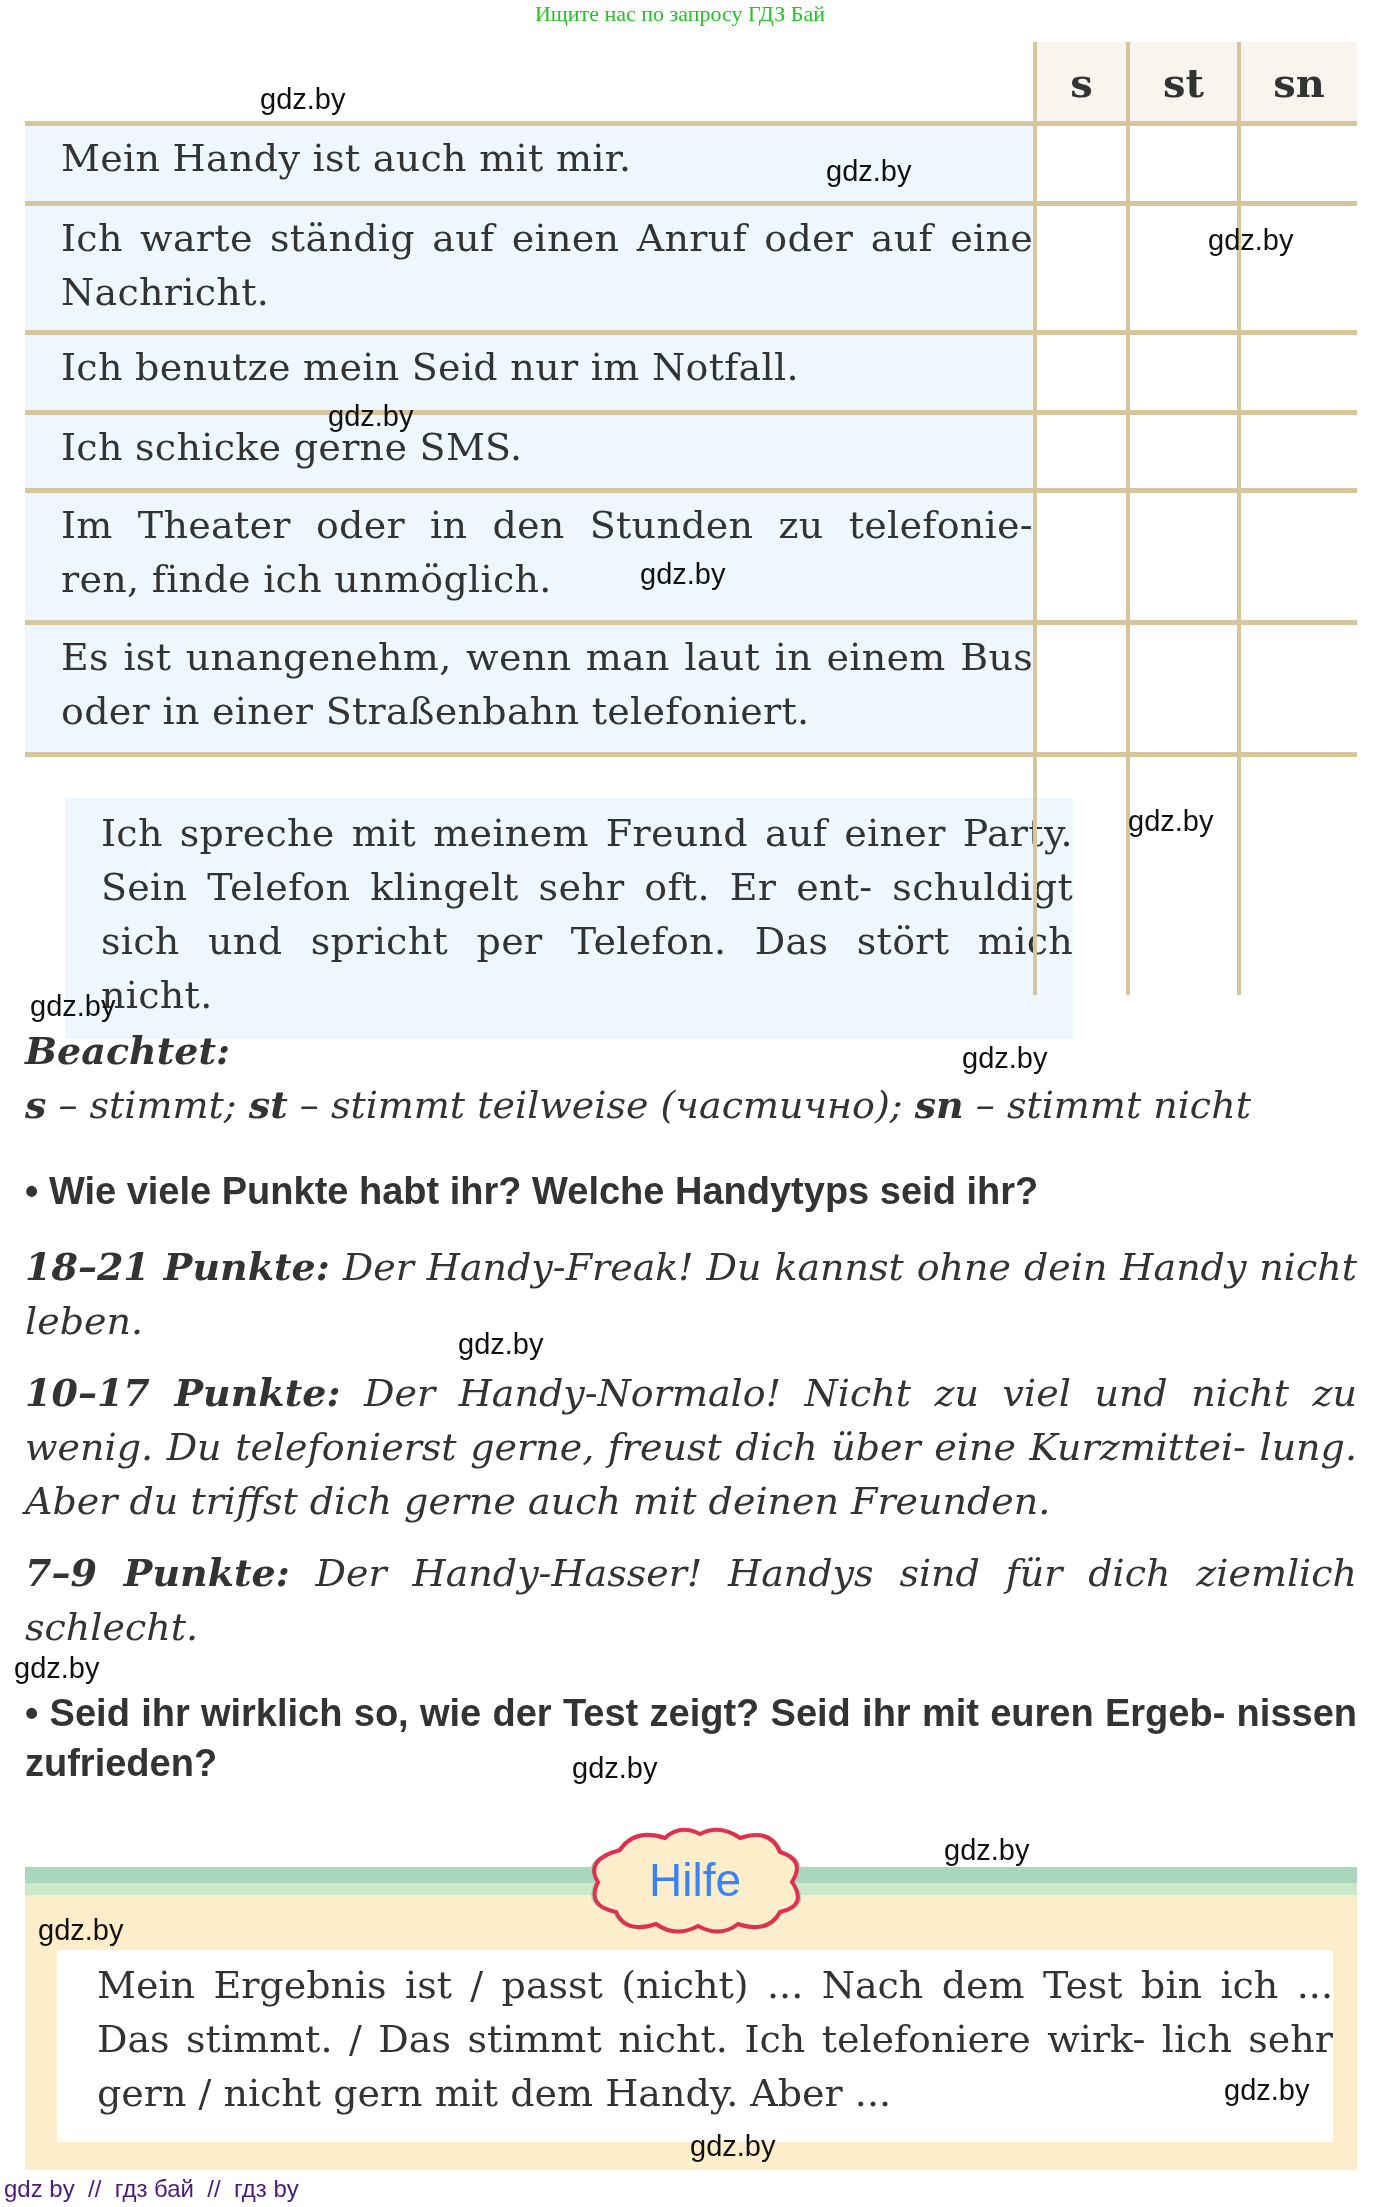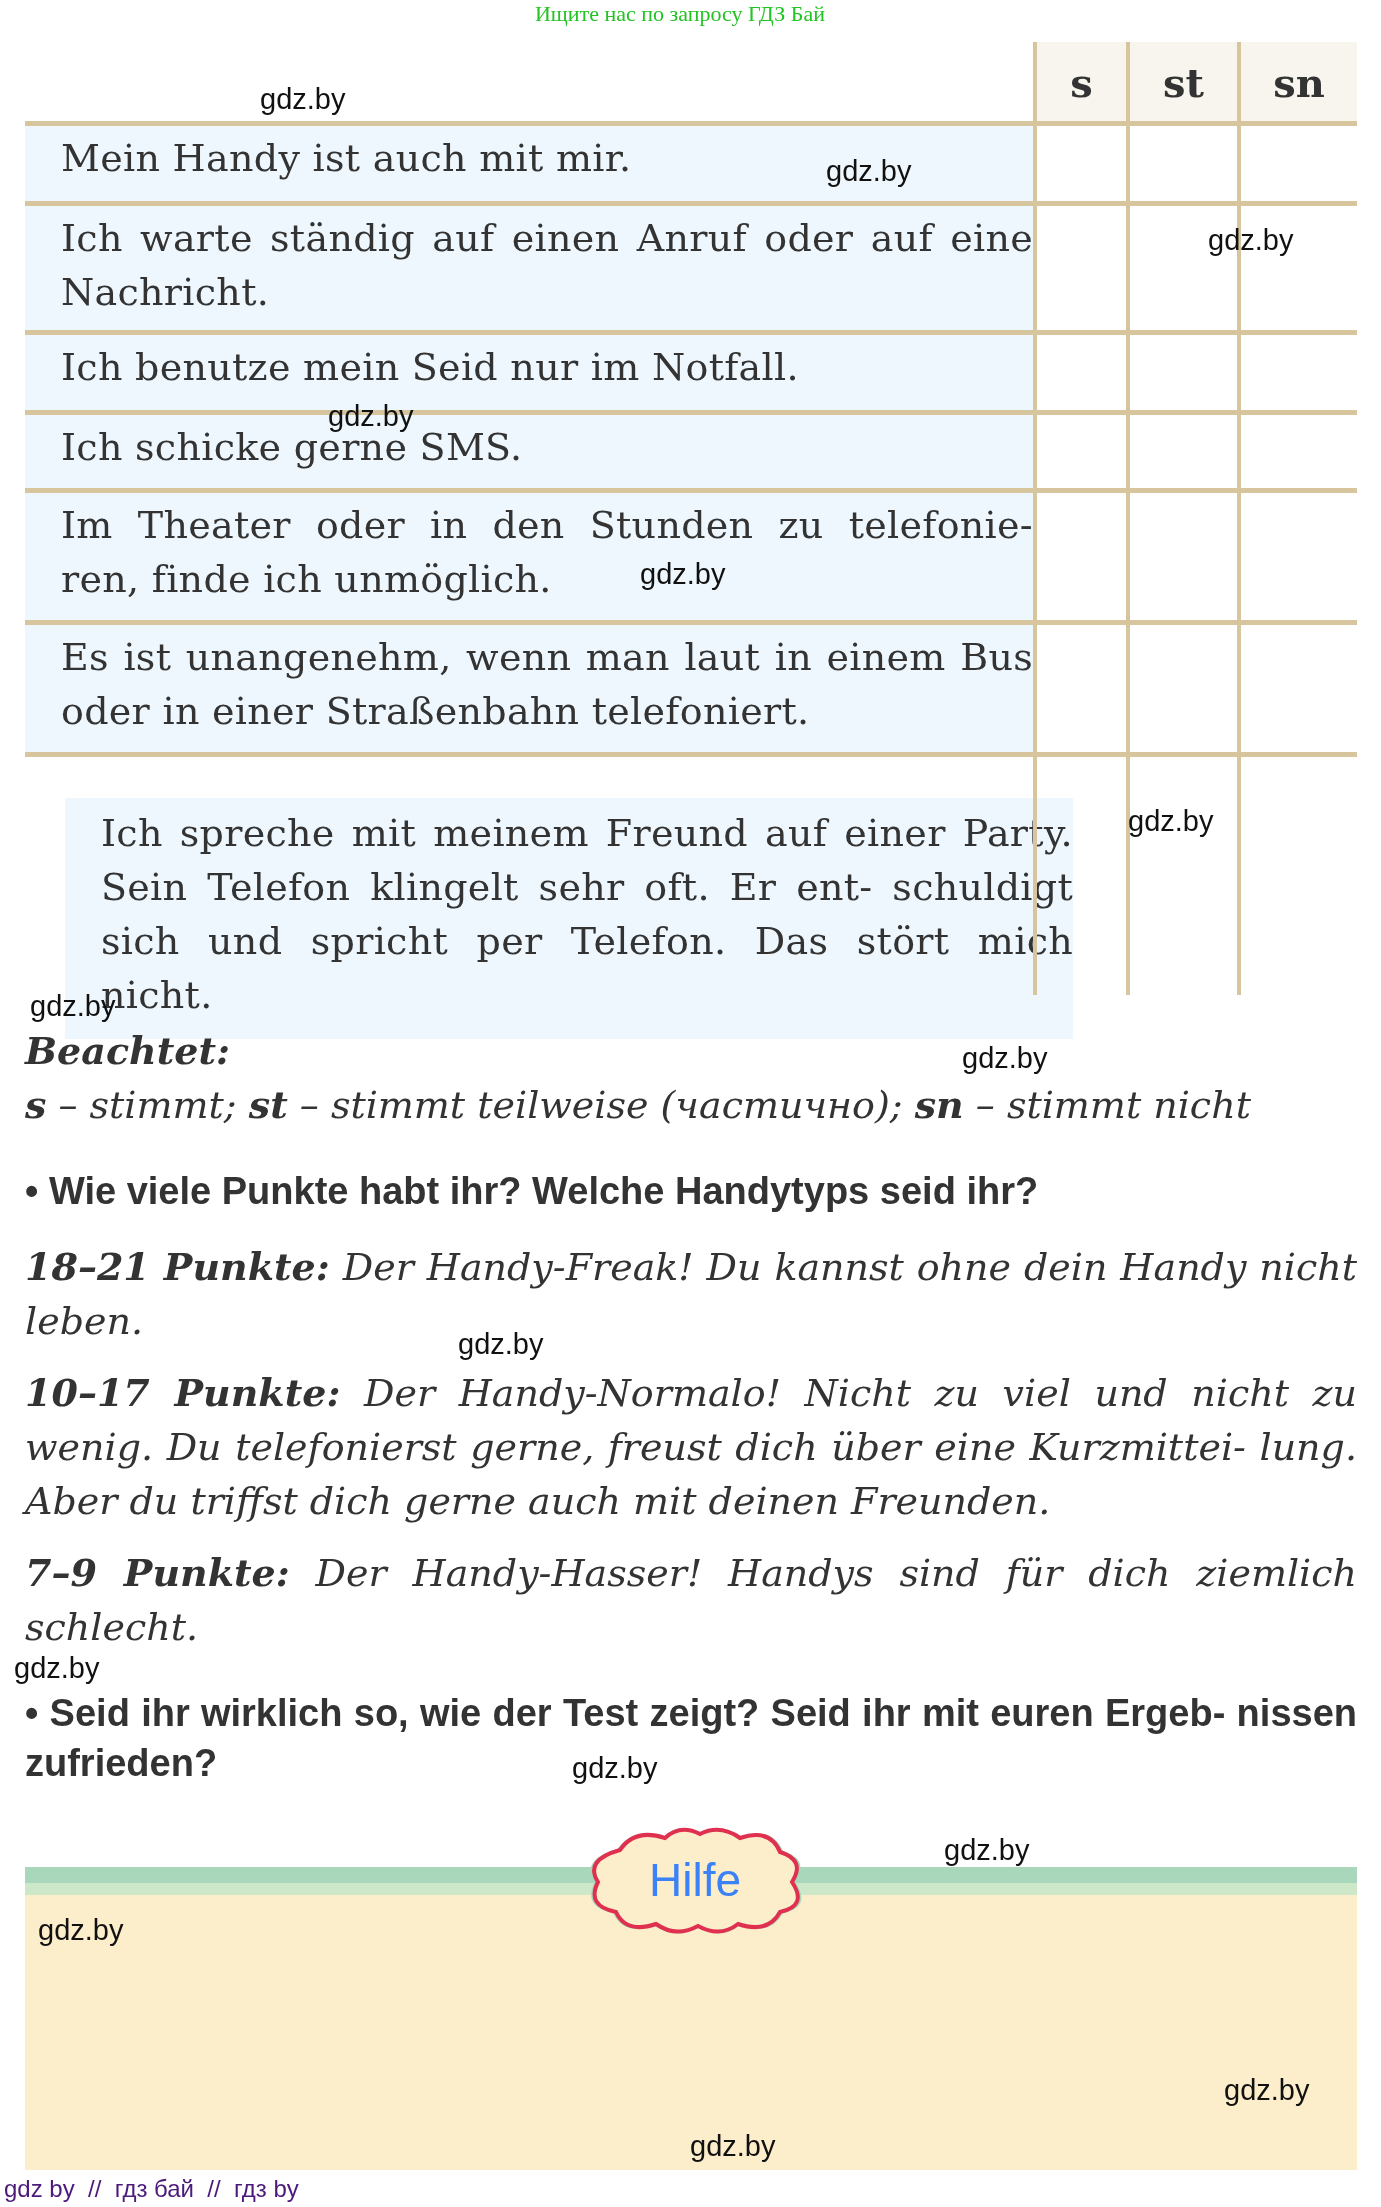--- a/index.html
+++ b/index.html
@@ -86,20 +86,21 @@
   <b>7–9 Punkte:</b> <span>Der Handy-Hasser! Handys sind für dich ziemlich schlecht.</span>
 </div>
 
 <div class="abs bullet justify" style="top:1688px;">
   <span>•&nbsp;</span><span>Seid ihr wirklich so, wie der Test zeigt? Seid ihr mit euren Ergeb- nissen zufrieden?</span>
 </div>
 
 <div class="abs hilfe-wrap">
   <div class="band1"></div>
   <div class="band2"></div>
+  <div class="hilfe-inner justify">Mein Ergebnis ist / passt (nicht) ... Nach dem Test bin ich ... Das stimmt. / Das stimmt nicht. Ich telefoniere wirk- lich sehr gern / nicht gern mit dem Handy. Aber ...</div>
 </div>
 
 <div class="abs badge">
   <svg width="230" height="120" viewBox="0 0 230 120">
     <path d="M40 30 Q55 8 85 18 Q100 4 120 14 Q140 4 160 18 Q190 8 200 32 Q226 40 212 62 Q228 86 200 92 Q188 114 158 104 Q140 118 118 106 Q96 118 76 104 Q46 114 36 92 Q6 86 18 62 Q4 40 40 30 Z" fill="#a8d7bb" transform="translate(-4,-2) scale(1.035)"></path>
     <path d="M40 30 Q55 8 85 18 Q100 4 120 14 Q140 4 160 18 Q190 8 200 32 Q226 40 212 62 Q228 86 200 92 Q188 114 158 104 Q140 118 118 106 Q96 118 76 104 Q46 114 36 92 Q6 86 18 62 Q4 40 40 30 Z" fill="#fdeecb" stroke="#e0304f" stroke-width="4"></path>
   </svg>
   <div class="badge-label">Hilfe</div>
 </div>
 

